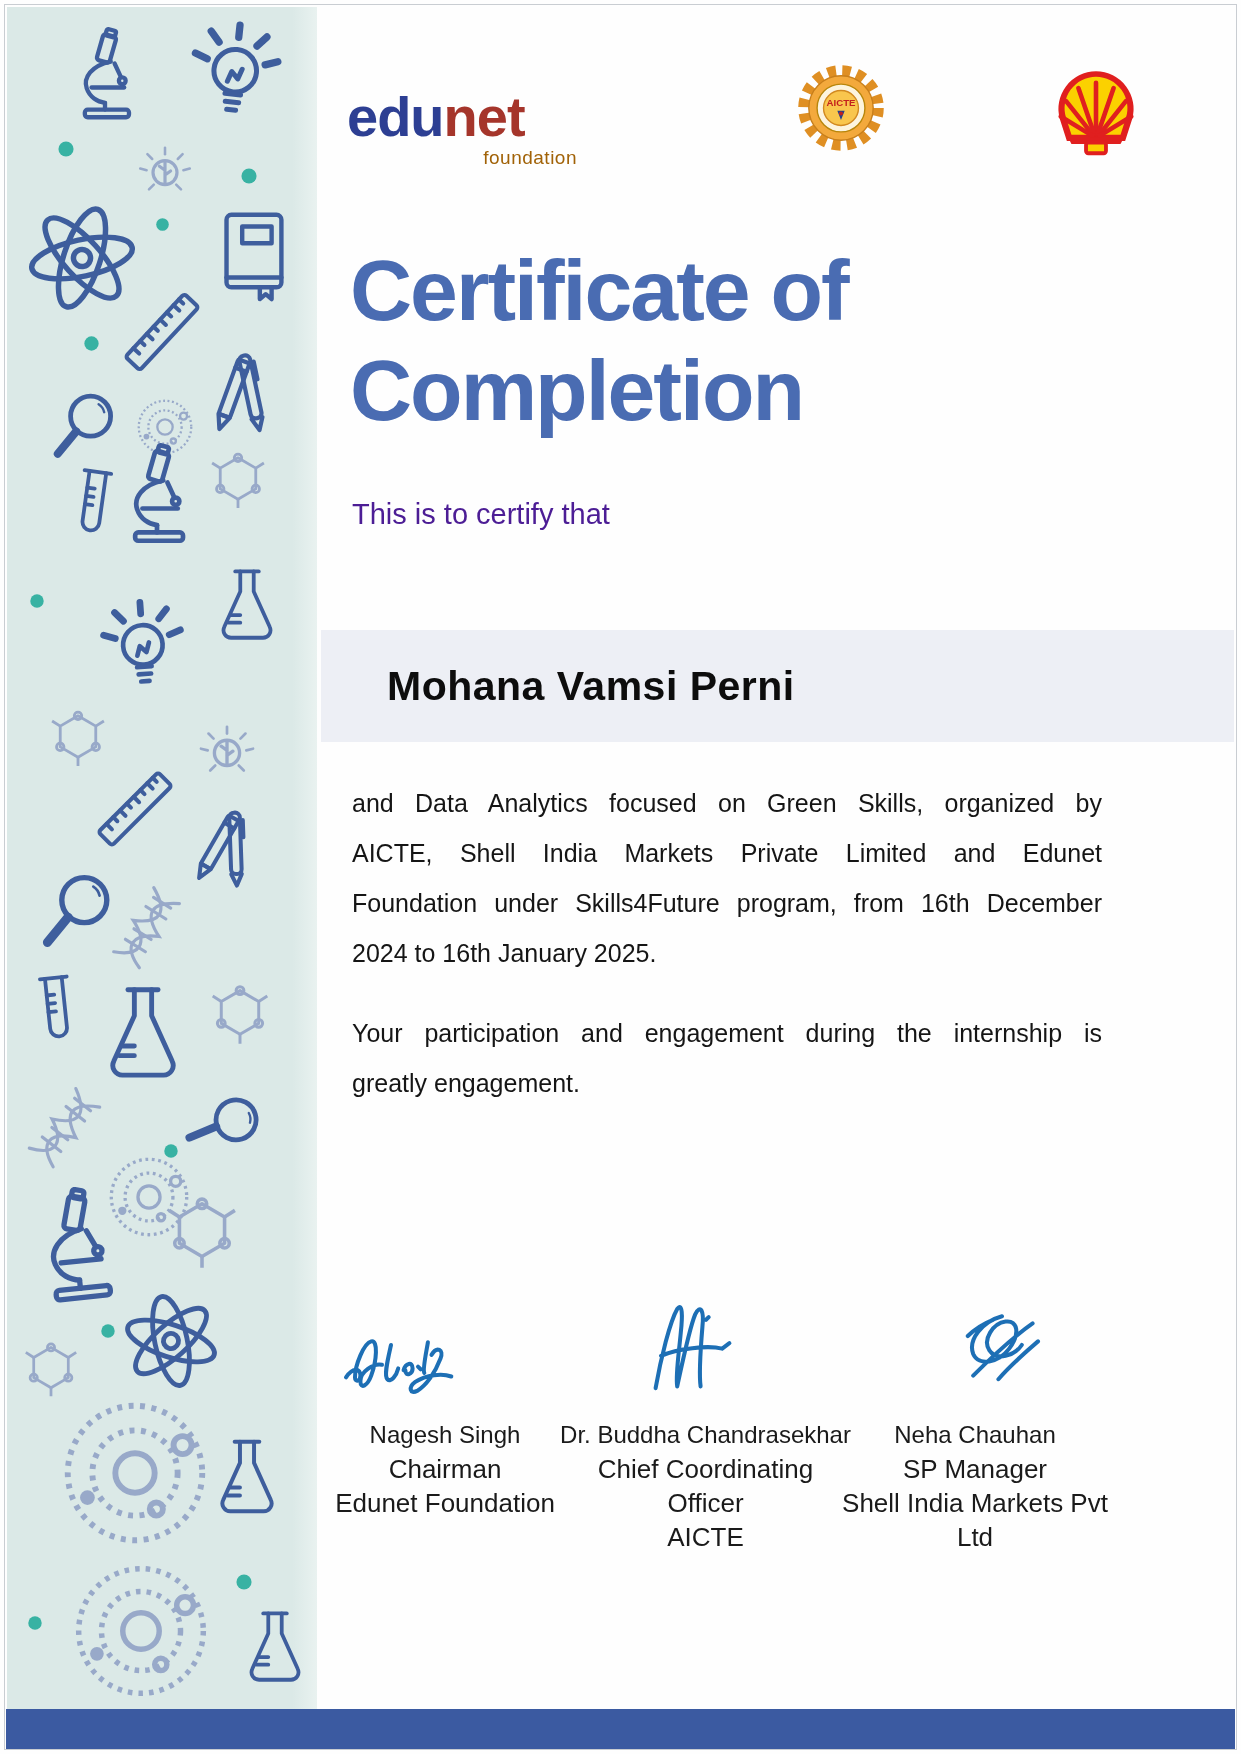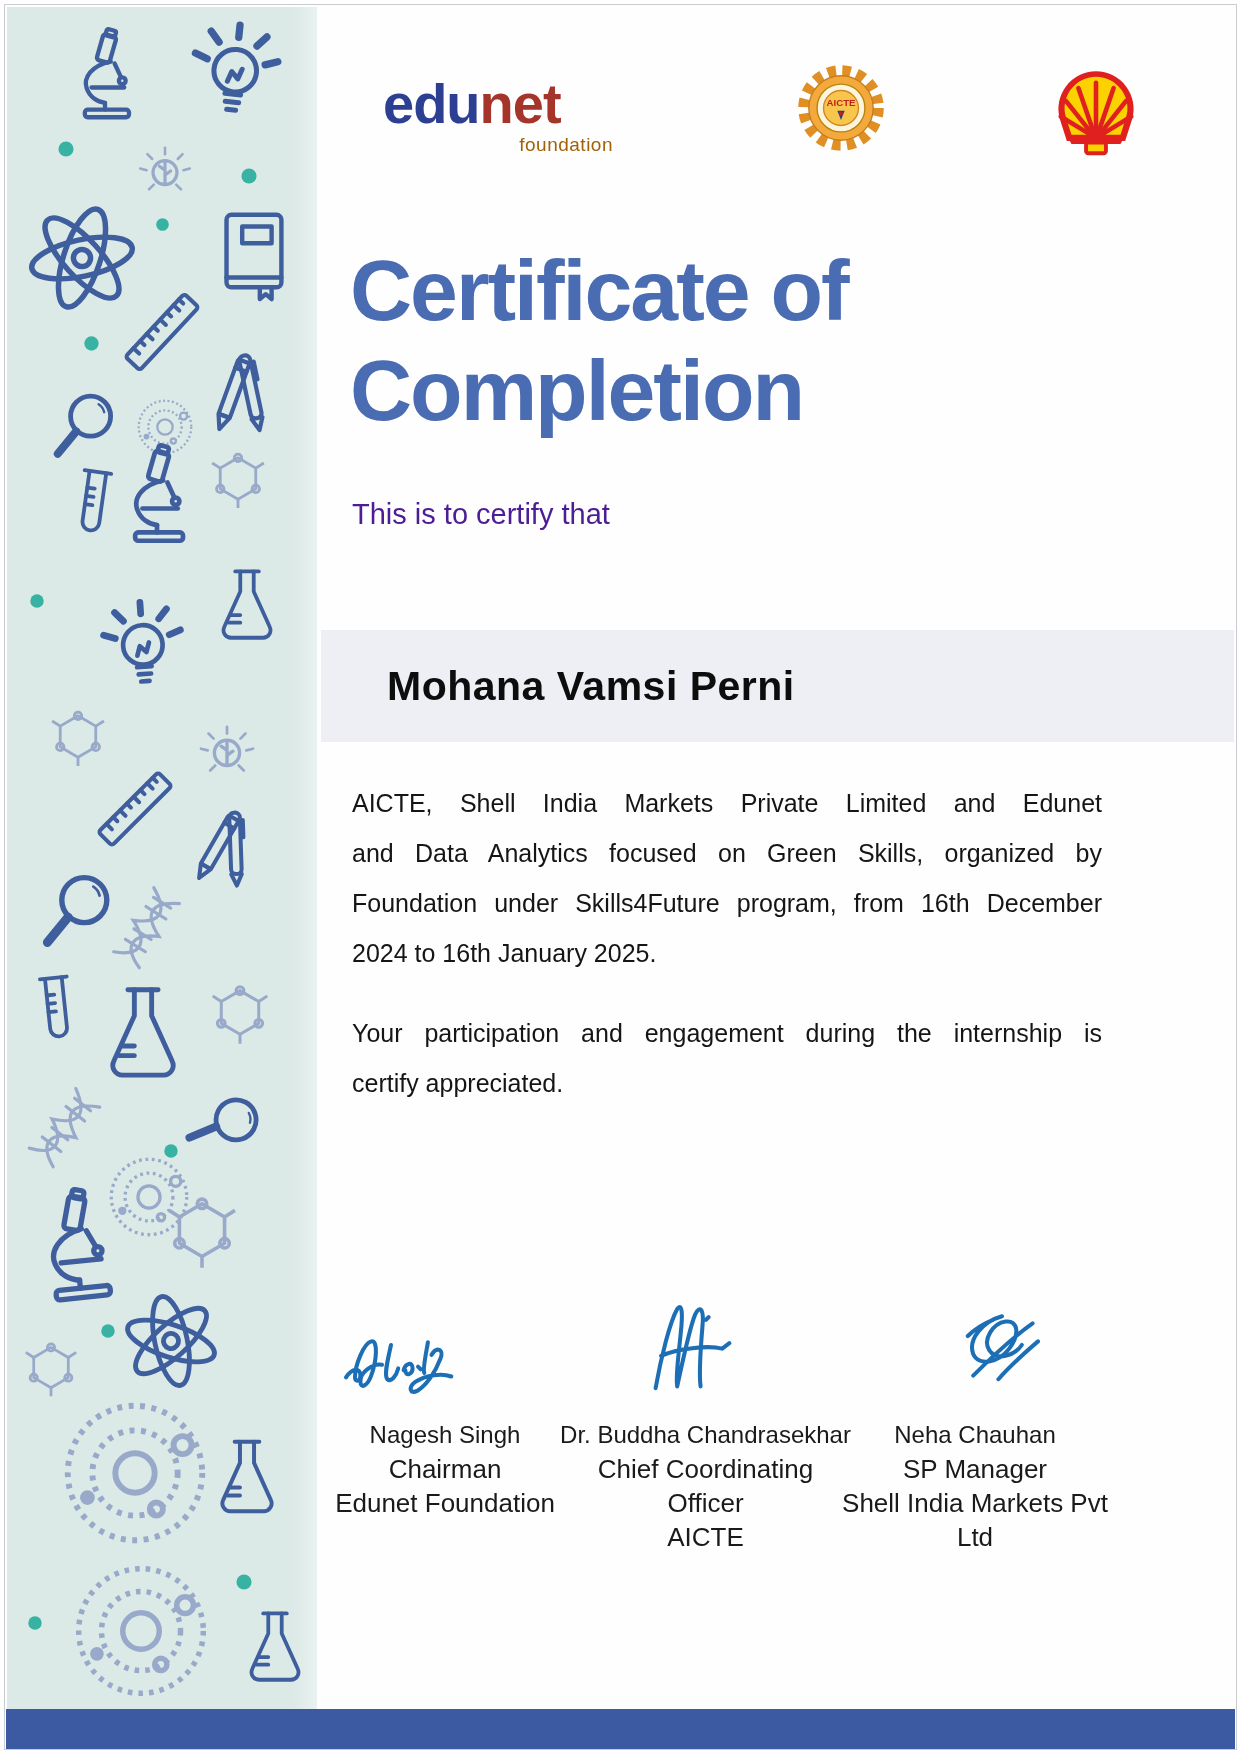--- a/index.html
+++ b/index.html
@@ -8,21 +8,21 @@
   .frame{position:absolute;inset:4px;border:1px solid #c9cdd2;pointer-events:none;}
 
   
   .sidebar{position:absolute;left:7px;top:7px;width:310px;height:1702px;
            background:linear-gradient(to right,#dbe9e7 0 92%,#e9f2f0 100%);overflow:hidden;}
   .doodle{position:absolute;color:#3e5e9d;}
   .doodle.light{color:#98a9c9;}
   .doodle.dot-i{color:#38b2a3;}
 
   
-  .logo-edunet{position:absolute;left:347px;top:76px;width:230px;margin-left:36px;}
+  .logo-edunet{position:absolute;left:347px;top:89px;width:230px;}
   .edunet-word{font-size:56px;font-weight:700;letter-spacing:-1px;line-height:1;}
   .edunet-word .p1{color:#2d3f93;}
   .edunet-word .p2{color:#a5352b;}
   .edunet-sub{font-size:19px;color:#a16207;text-align:right;margin-top:2px;letter-spacing:.5px;}
   .logo-aicte{position:absolute;left:795px;top:62px;width:92px;height:92px;}
   .logo-shell{position:absolute;left:1050px;top:66px;width:92px;height:104px;}
 
   
   .title{position:absolute;left:350px;top:240px;font-size:86px;font-weight:700;
          color:#4a6cb2;line-height:100px;letter-spacing:-2px;}
@@ -363,28 +363,28 @@
   </div>
 
   <div class="certify">This is to certify that</div>
 
   <div class="name-band">
     <div class="rname">Mohana Vamsi Perni</div>
   </div>
 
   <div class="body-text">
       <div class="para">
+        <div class="bline jl">and Data Analytics focused on Green Skills, organized by</div>
         <div class="bline jl">AICTE, Shell India Markets Private Limited and Edunet</div>
-        <div class="bline jl">and Data Analytics focused on Green Skills, organized by</div>
         <div class="bline jl">Foundation under Skills4Future program, from 16th December</div>
         <div class="bline">2024 to 16th January 2025.</div>
       </div>
       <div class="para">
         <div class="bline jl">Your participation and engagement during the internship is</div>
-        <div class="bline">certify appreciated.</div>
+        <div class="bline">greatly engagement.</div>
       </div>
     </div>
 
   <div class="sig-col c1">
     <svg class="sig-art" viewBox="0 0 240 120">
       <use href="#sig0" stroke="currentColor" stroke-width="4.5" stroke-linecap="round" stroke-linejoin="round"></use>
     </svg>
     <div class="sig-name">Nagesh Singh</div>
     <div class="sig-role">Chairman</div>
     <div class="sig-org">Edunet Foundation</div>

